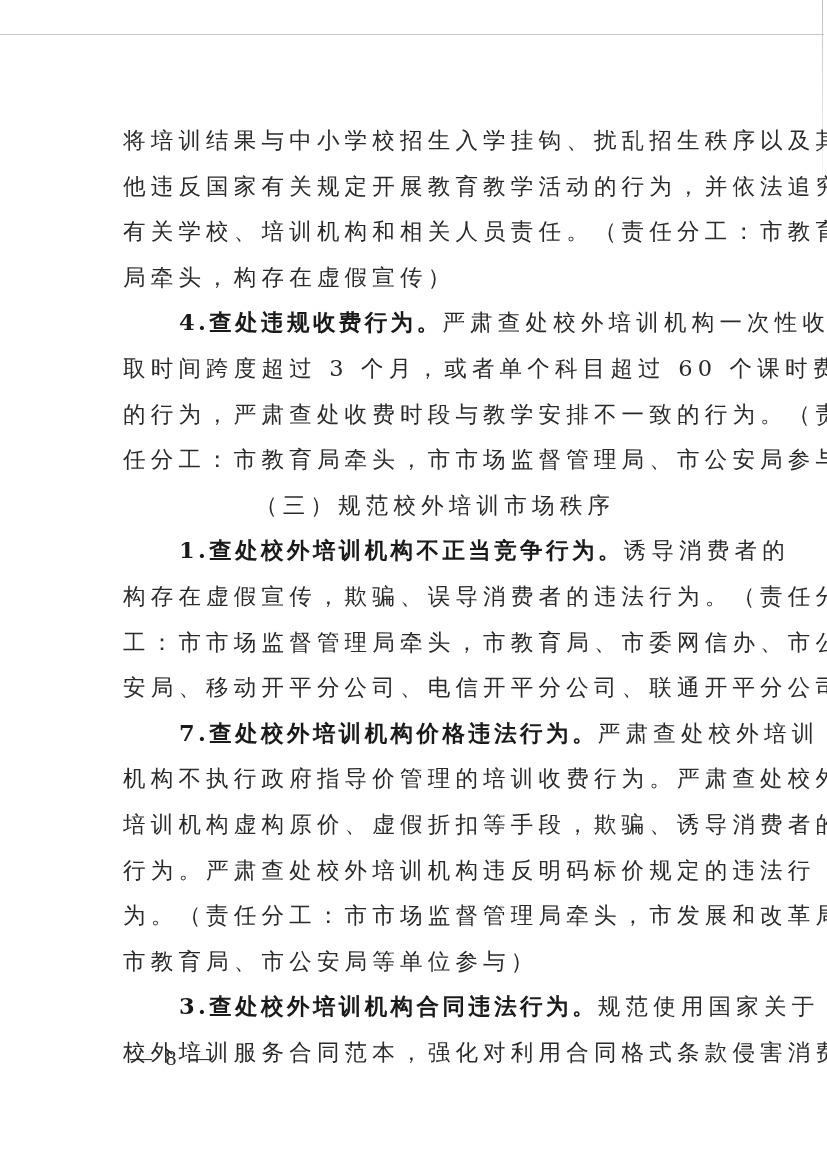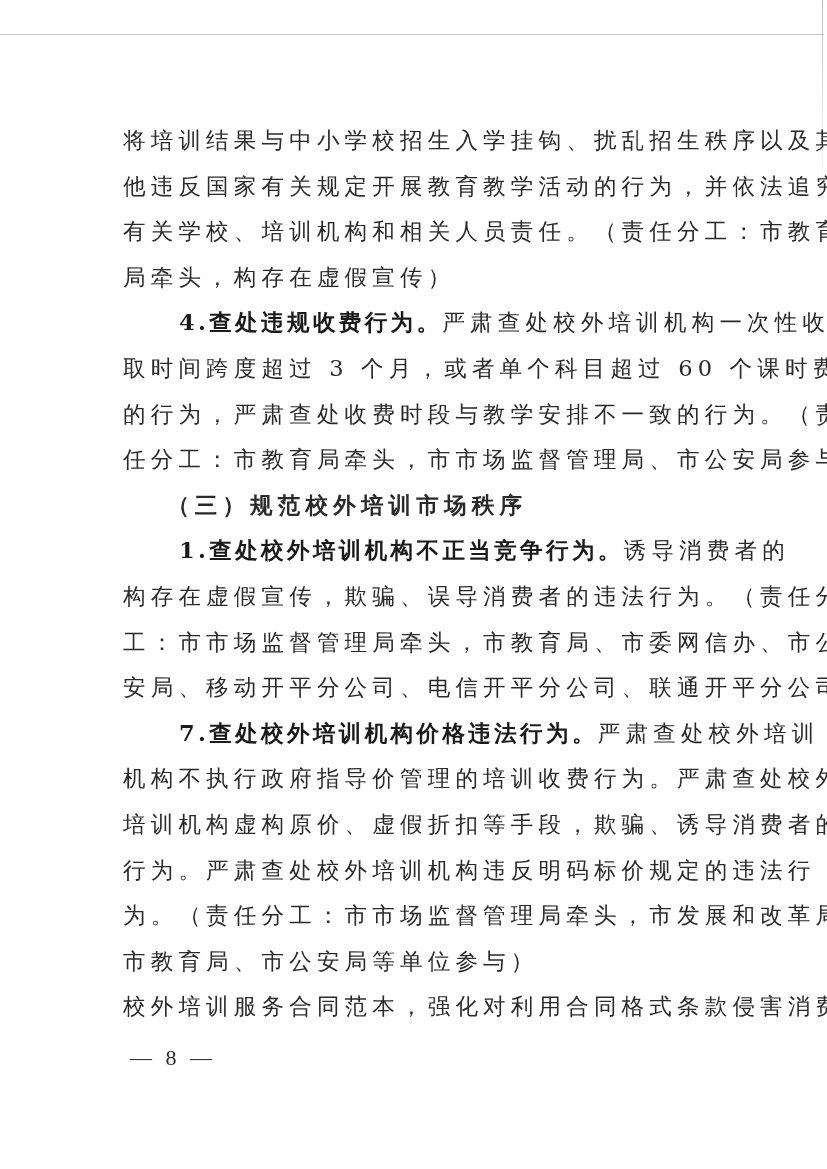--- a/index.html
+++ b/index.html
@@ -37,21 +37,21 @@
       top: 118px;
       width: 580px;
     }
     .line {
       height: 45.6px;
       line-height: 45.6px;
       font-size: 22.5px;
       letter-spacing: 5.2px;
       white-space: nowrap;
     }
-    .indent { padding-left: 56px; }
+    .indent { padding-left: 56px; text-align: center; }
     .bold { font-weight: bold; letter-spacing: 3.4px; color: #1a1a1a; }
     .page-number {
       position: absolute;
       left: 130px;
       top: 1045px;
       font-size: 22px;
       letter-spacing: 4px;
       font-family: "Liberation Serif", serif;
       color: #2a2a2a;
     }
@@ -71,37 +71,38 @@
     <div class="line">局牵头，构存在虚假宣传）</div>
   </div>
 
   <div>
     <div class="line indent"><span class="bold">4.查处违规收费行为。</span><span>严肃查处校外培训机构一次性收</span></div>
     <div class="line">取时间跨度超过 3 个月，或者单个科目超过 60 个课时费用</div>
     <div class="line">的行为，严肃查处收费时段与教学安排不一致的行为。（责</div>
     <div class="line">任分工：市教育局牵头，市市场监督管理局、市公安局参与）</div>
   </div>
 
-  <div class="line indent" style="padding-left:44px;font-weight:bold;">（三）规范校外培训市场秩序</div>
+  <div class="line indent" style="padding-left:44px;">（三）规范校外培训市场秩序</div>
 
   <div>
     <div class="line indent"><span class="bold">1.查处校外培训机构不正当竞争行为。</span><span>诱导消费者的</span></div>
     <div class="line">构存在虚假宣传，欺骗、误导消费者的违法行为。（责任分</div>
     <div class="line">工：市市场监督管理局牵头，市教育局、市委网信办、市公</div>
     <div class="line">安局、移动开平分公司、电信开平分公司、联通开平分公司</div>
   </div>
 
   <div>
     <div class="line indent"><span class="bold">7.查处校外培训机构价格违法行为。</span><span>严肃查处校外培训</span></div>
     <div class="line">机构不执行政府指导价管理的培训收费行为。严肃查处校外</div>
     <div class="line">培训机构虚构原价、虚假折扣等手段，欺骗、诱导消费者的</div>
     <div class="line">行为。严肃查处校外培训机构违反明码标价规定的违法行</div>
     <div class="line">为。（责任分工：市市场监督管理局牵头，市发展和改革局、</div>
     <div class="line">市教育局、市公安局等单位参与）</div>
   </div>
 
   <div>
+    <div class="line indent"><span class="bold">3.查处校外培训机构合同违法行为。</span><span>规范使用国家关于</span></div>
     <div class="line">校外培训服务合同范本，强化对利用合同格式条款侵害消费</div>
   </div>
 
 </div>
 
 <div class="page-number">— 8 —</div>
 
 </body></html>

